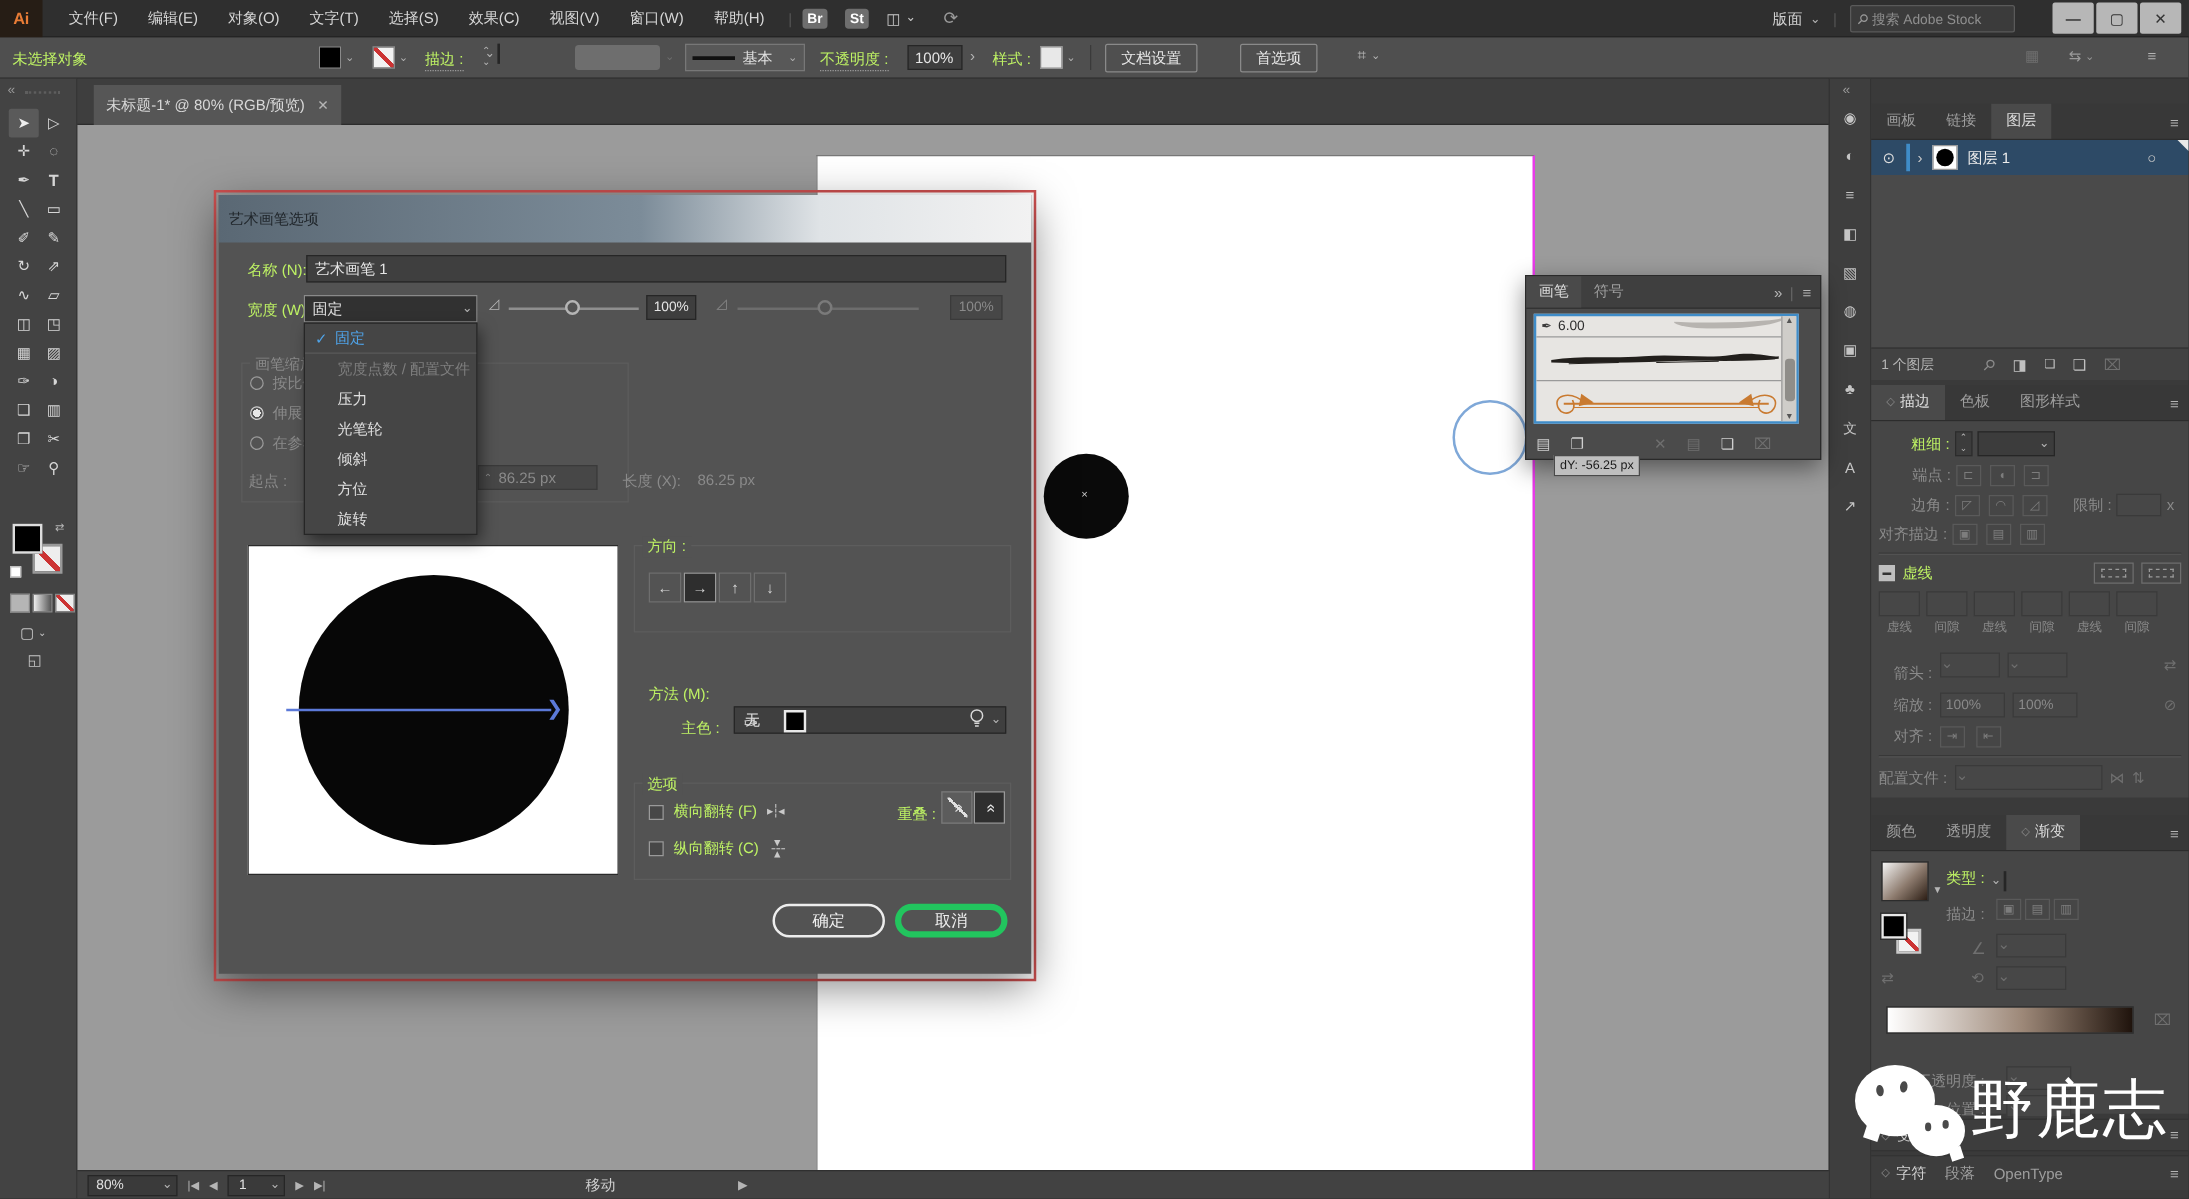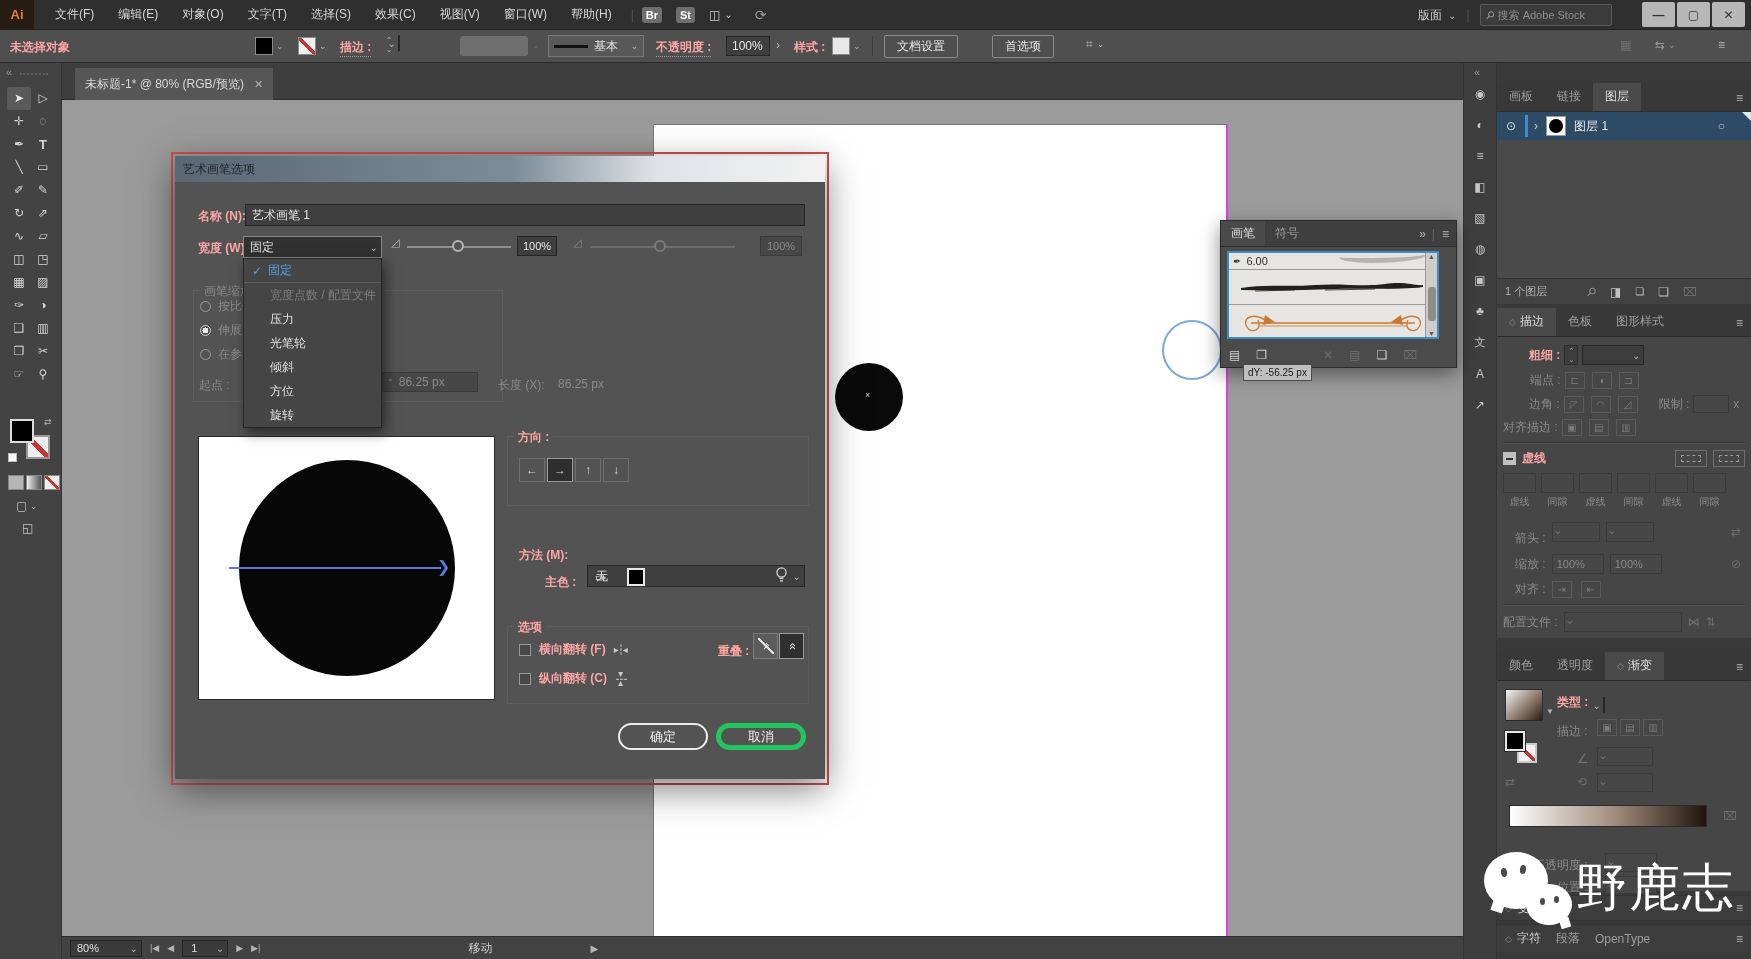--- a/index.html
+++ b/index.html
@@ -1,21 +1,21 @@
 <!DOCTYPE html>
 <html><head>
 <meta charset="utf-8">
 <style>
   html,body{margin:0;padding:0;background:#222;}
   *{box-sizing:border-box;font-family:"Liberation Sans","DejaVu Sans",sans-serif;}
   #app{position:relative;width:1751px;height:959px;background:#3c3c3c;overflow:hidden;font-size:12px;color:#d6d6d6;}
   .a{position:absolute;}
   .f{display:flex;align-items:center;}
   .nw{white-space:nowrap;}
-  .lbl{color:#fca5a5;font-size:12px;white-space:nowrap;font-weight:bold;}
+  .lbl{color:#bef264;font-size:12px;white-space:nowrap;}
   .dim{color:#8a8a8a;}
   .dim2{color:#6f6f6f;}
   .inp{background:#3e3e3e;border:1px solid #262626;color:#e6e6e6;font-size:12px;}
   .dd{background:#3a3a3a;border:1px solid #262626;position:relative;color:#e0e0e0;}
   .dd .chv{position:absolute;right:3px;top:50%;transform:translateY(-50%);font-size:10px;color:#b5b5b5;}
   .ddim{background:#474747;border:1px solid #3a3a3a;color:#8a8a8a;}
   .ic{display:inline-block;text-align:center;}
   .tabbar{background:#383838;display:flex;align-items:flex-end;border-bottom:1px solid #2c2c2c;}
   .ptab{padding:5px 12px 6px 12px;color:#9e9e9e;font-size:12px;white-space:nowrap;}
   .ptab.act{background:#4a4a4a;color:#dedede;}
@@ -169,21 +169,21 @@
     <div class="a" style="left:591px;top:24px;width:575px;height:812px;background:#fff;border-top:1px solid #777;border-left:1px solid #777;border-right:2px solid #e93ce9;"></div>
     <div class="a" style="left:773px;top:263px;width:68px;height:68px;border-radius:50%;background:#0a0a0a;">
       <span class="a" style="left:30px;top:27px;color:#cfcfcf;font-size:9px;">×</span>
     </div>
     <div class="a" style="left:1100px;top:220px;width:60px;height:60px;border-radius:50%;border:2px solid #7fa8d8;"></div>
   </div>
 
   <div class="a" style="left:171px;top:152px;width:658px;height:633px;border:2px solid #cf5050;z-index:19;"></div>
 
   <div class="a" style="left:175px;top:156px;width:650px;height:623px;background:#535353;box-shadow:0 10px 34px rgba(0,0,0,.5);z-index:20;">
-    <div class="a f" style="left:0;top:0;width:650px;height:26px;background:linear-gradient(to right,#5a6874 0%,#7c8c99 52%,#dfe3e6 74%,#f2f2f2 100%);padding:0 8px;">
+    <div class="a f" style="left:0;top:0;width:650px;height:38px;background:linear-gradient(to right,#5a6874 0%,#7c8c99 52%,#dfe3e6 74%,#f2f2f2 100%);padding:0 8px;">
       <span style="color:#20262b;font-size:12px;">艺术画笔选项</span>
     </div>
 
     <span class="a lbl" style="left:23px;top:52px;">名称 (N):</span>
     <div class="a inp f" style="left:70px;top:48px;width:560px;height:22px;padding-left:6px;background:#3f3f3f;">艺术画笔 1</div>
 
     <span class="a lbl" style="left:23px;top:84px;">宽度 (W):</span>
     <div class="a dd f" style="left:68px;top:80px;width:139px;height:22px;border-color:#8a8a8a;background:#313131;padding-left:6px;">
       <span>固定</span>
       <span class="chv">⌄</span>

